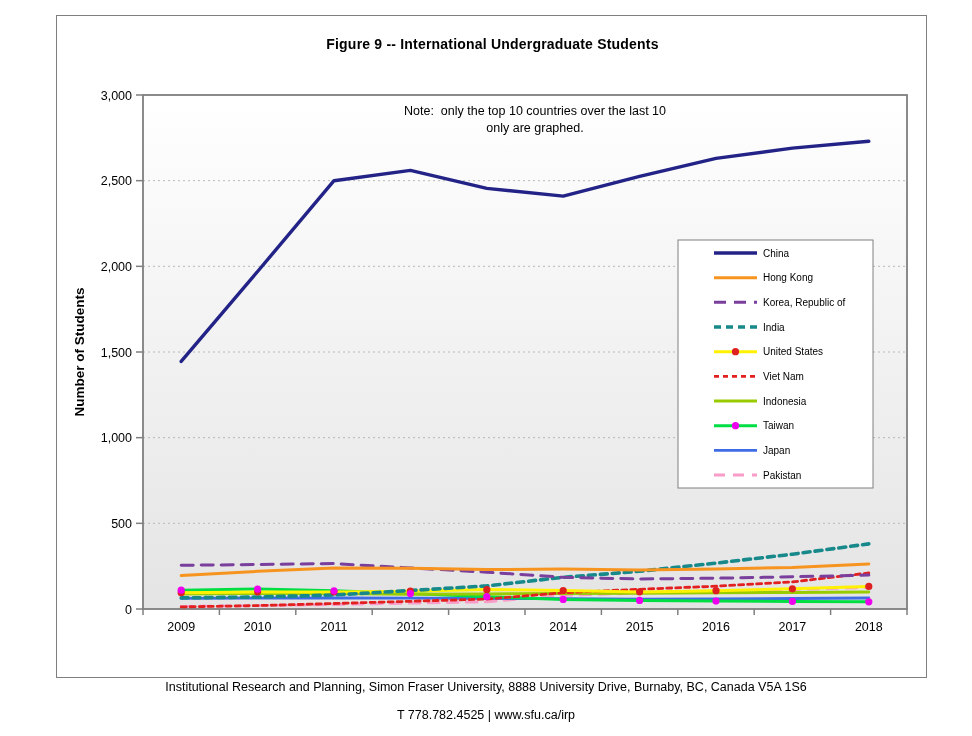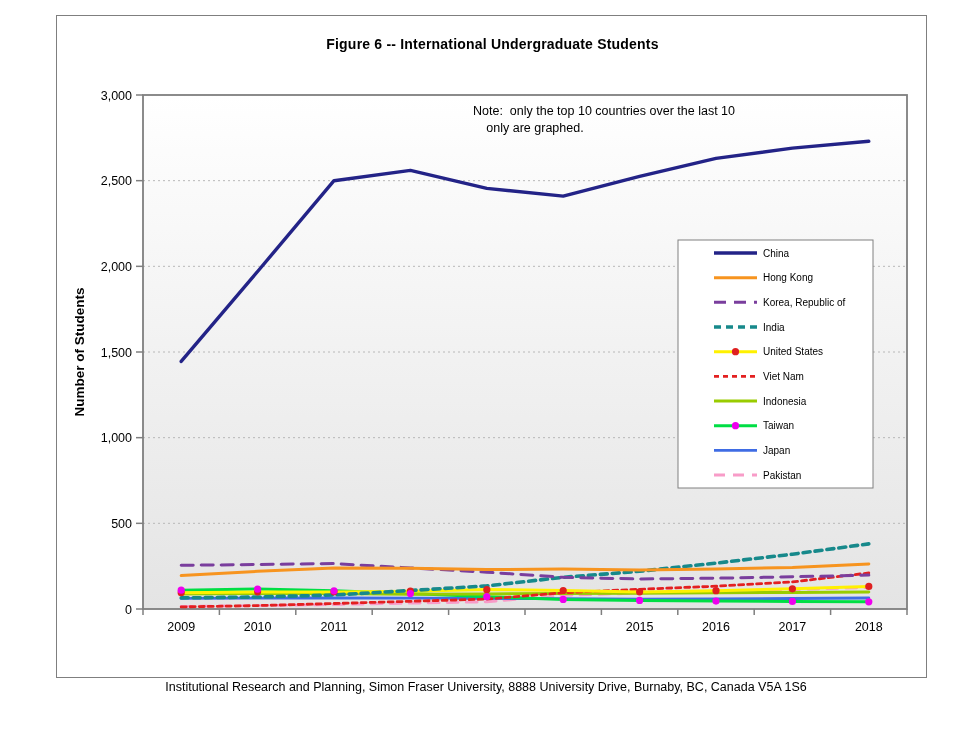--- a/index.html
+++ b/index.html
@@ -5,36 +5,36 @@
   html,body{margin:0;padding:0;background:#ffffff;}
   #page{position:relative;width:972px;height:736px;background:#ffffff;
         font-family:"Liberation Sans", sans-serif;color:#000;overflow:hidden;}
   #figure-border{position:absolute;left:56px;top:15px;width:871px;height:663px;
         border:1.5px solid #7f7f7f;background:#ffffff;box-sizing:border-box;}
   #chart-title{position:absolute;left:56px;top:36px;width:873px;text-align:center;
         font-size:14px;font-weight:bold;letter-spacing:.2px;}
   #chart-svg{position:absolute;left:0;top:0;}
   .note{position:absolute;left:335px;width:400px;text-align:center;font-size:12.5px;
         white-space:pre;}
-  #note-1{top:104px;text-align:right;}
+  #note-1{top:104px;}
   #note-2{top:121px;}
   #y-axis-title{position:absolute;left:79px;top:352px;font-size:13.5px;font-weight:bold;
         transform:translate(-50%,-50%) rotate(-90deg);white-space:nowrap;}
   #x-axis-title{position:absolute;left:143px;top:640px;width:764px;text-align:center;
         font-size:13.5px;font-weight:bold;}
   .footer-line{position:absolute;left:0;width:972px;text-align:center;font-size:12.5px;}
   #footer-1{top:680px;}
   #footer-2{top:708px;}
 </style>
 </head>
 <body>
 
 <div id="page">
   <div id="figure-border"></div>
-  <div id="chart-title">Figure 6 -- International Undergraduate Students</div>
+  <div id="chart-title">Figure 9 -- International Undergraduate Students</div>
 
   <svg id="chart-svg" width="972" height="736">
       <defs>
         <linearGradient id="bgGrad" x1="0" y1="0" x2="0" y2="1">
           <stop offset="0%" stop-color="#ffffff"></stop>
           <stop offset="100%" stop-color="#e4e4e4"></stop>
         </linearGradient>
       </defs>
       <rect x="143" y="95" width="764" height="514" fill="url(#bgGrad)"></rect>
       <line x1="143" y1="523.3333333333334" x2="907" y2="523.3333333333334" stroke="#b8b8b8" stroke-width="1" stroke-dasharray="2,3"></line>
@@ -152,13 +152,14 @@
         <text x="763" y="478.5" font-size="10" fill="#000">Pakistan</text>
       </g>
     </svg>
 
   <div id="note-1" class="note">Note:  only the top 10 countries over the last 10</div>
   <div id="note-2" class="note">only are graphed.</div>
 
   <div id="y-axis-title">Number of Students</div>
 
   <div id="footer-1" class="footer-line">Institutional Research and Planning, Simon Fraser University, 8888 University Drive, Burnaby, BC, Canada V5A 1S6</div>
+  <div id="footer-2" class="footer-line">T 778.782.4525 | www.sfu.ca/irp</div>
 </div>
 
 </body></html>

